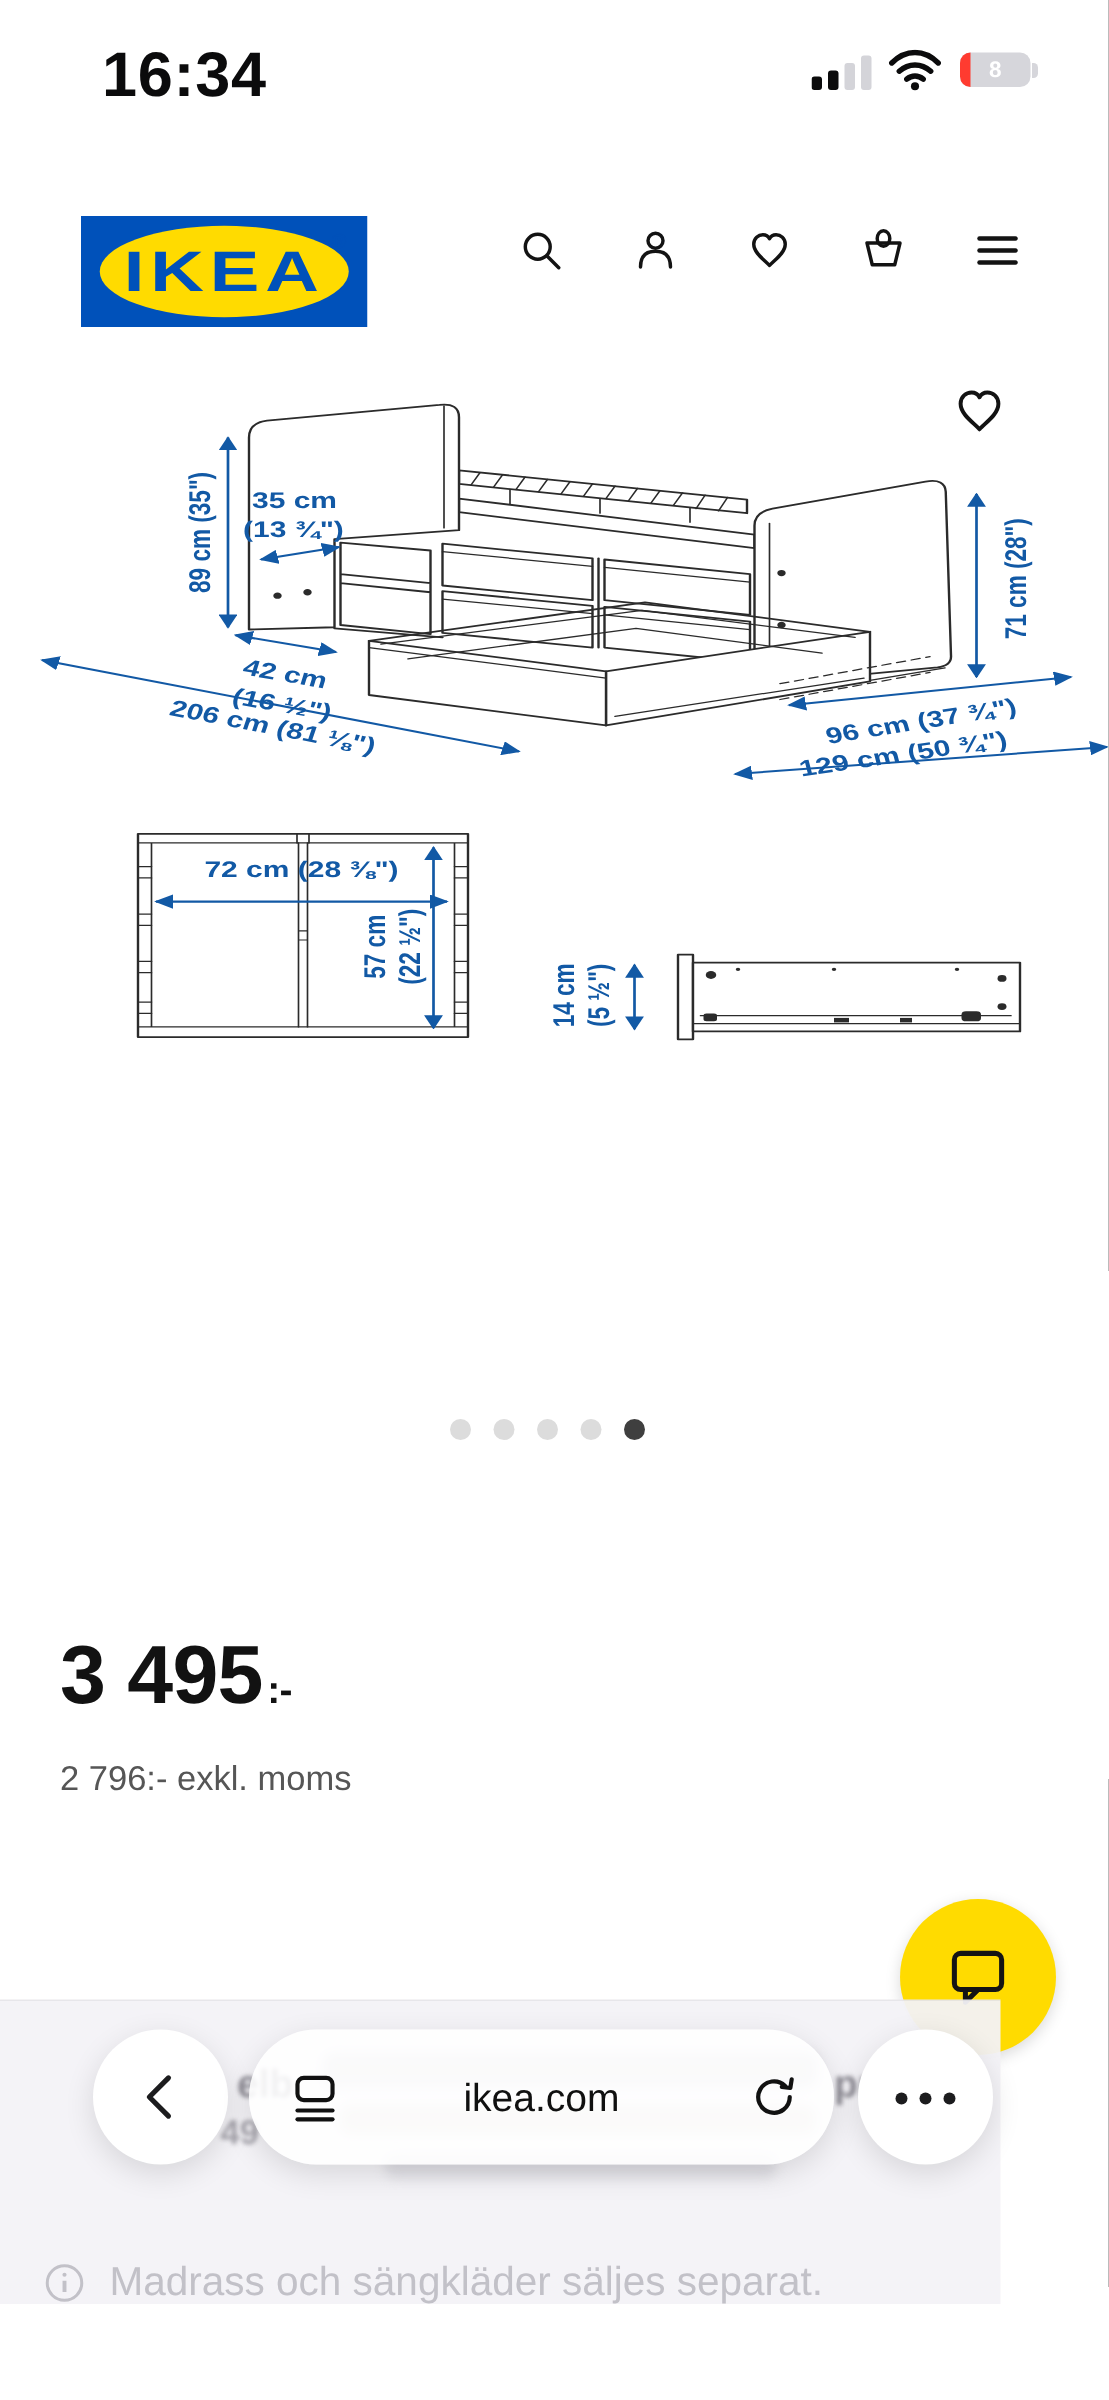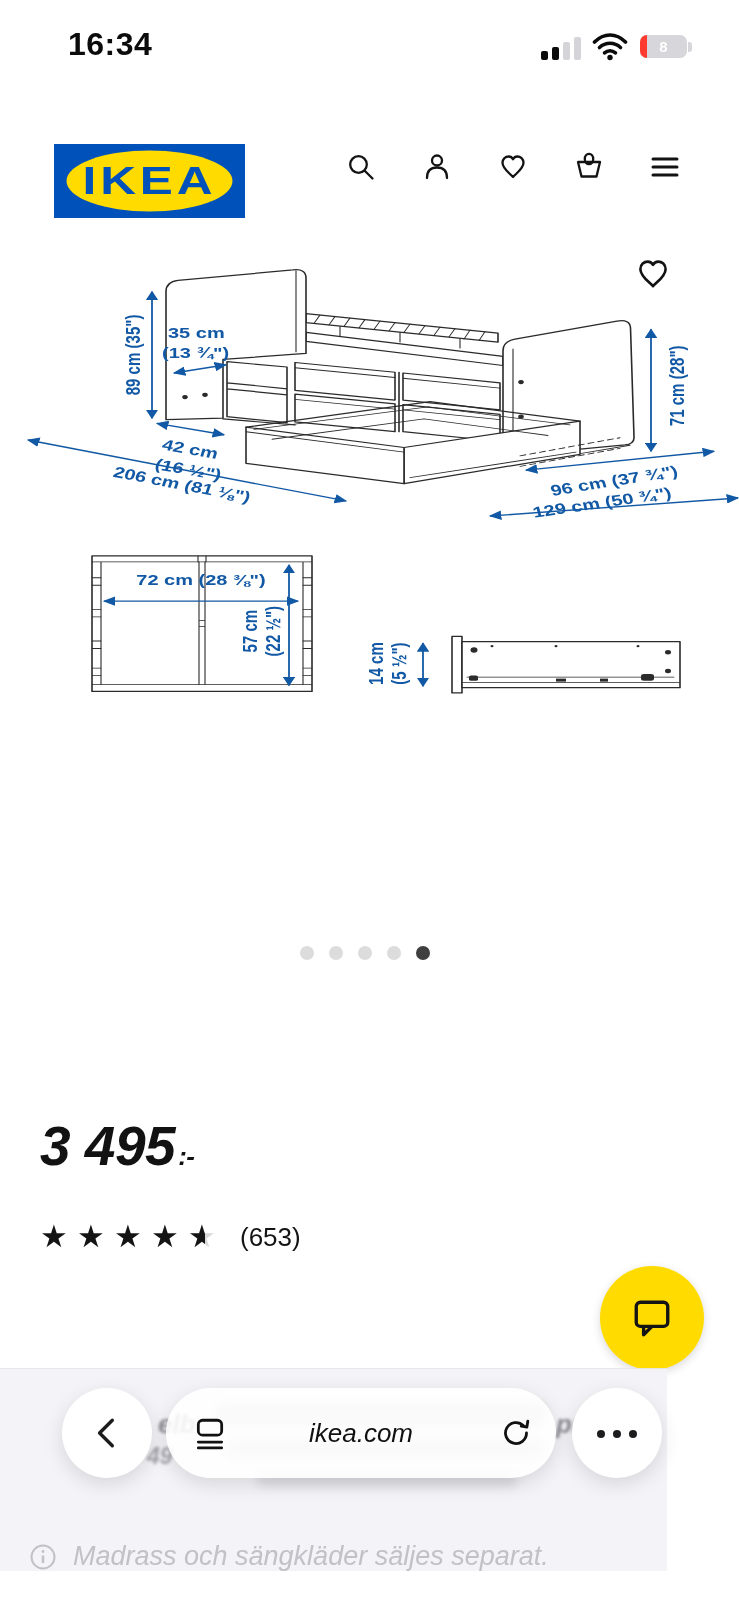--- a/index.html
+++ b/index.html
@@ -1,21 +1,21 @@
 <!DOCTYPE html>
 <html><head>
 <meta charset="utf-8">
 <style>
   html,body{margin:0;padding:0;background:#888;}
   .screen{position:relative;width:739px;height:1600px;background:#fff;overflow:hidden;
           font-family:"Liberation Sans",sans-serif;margin:0 auto;}
   button{font-family:inherit;cursor:pointer;}
 
   
-  .st-time{position:absolute;left:68px;top:26px;font-size:32px;font-weight:700;color:#0b0b0c;letter-spacing:.5px;}
+  .st-time{position:absolute;left:68px;top:26px;font-size:42px;font-weight:700;color:#0b0b0c;letter-spacing:.5px;}
   .st-sig{position:absolute;left:541px;top:36px;}
   .st-wifi{position:absolute;left:592px;top:33px;}
   .battery{position:absolute;left:640px;top:35px;width:47px;height:23px;border-radius:7px;background:#d6d6db;}
   .battery .red{position:absolute;left:0;top:0;bottom:0;width:7px;border-radius:7px 0 0 7px;background:#ff3b30;}
   .battery .num{position:absolute;width:100%;text-align:center;top:3px;font-size:15px;font-weight:700;color:#fff;}
   .battery .nub{position:absolute;right:-5px;top:6.5px;width:4px;height:10px;border-radius:0 3px 3px 0;background:#d6d6db;}
 
   
   .logo{position:absolute;left:38px;top:128px;width:179px;height:74px;border:none;background:none;padding:16px;}
   .nav-btn{position:absolute;top:145px;width:44px;height:44px;display:flex;align-items:center;justify-content:center;border:none;background:none;padding:0;}
@@ -33,36 +33,36 @@
   .fav-btn{position:absolute;left:625px;top:245px;width:56px;height:56px;border:none;background:none;display:flex;align-items:center;justify-content:center;padding:0;}
   .dots{position:absolute;left:300px;top:946px;display:flex;gap:15px;}
   .dot{width:14px;height:14px;border-radius:50%;background:#dcdcdc;}
   .dot.active{background:#3f3f3f;}
 
   
   .product{position:absolute;left:40px;top:1056px;width:660px;color:#121212;}
   .p-name{font-size:30px;font-weight:700;line-height:32px;margin:0;}
   .p-desc{font-size:29px;font-weight:400;line-height:36px;margin:4px 0 0 0;}
   .p-size{font-size:29px;line-height:34px;color:#121212;text-decoration:underline;text-underline-offset:5px;display:inline-block;margin-top:2px;}
-  .p-price{margin-top:62px;font-size:55px;font-weight:700;letter-spacing:-.5px;line-height:56px;font-style:italic;}
+  .p-price{margin-top:32px;font-size:55px;font-weight:700;letter-spacing:-.5px;line-height:56px;}
   .p-price .suffix{font-size:26px;font-weight:700;margin-left:3px;}
   .p-excl{margin-top:18px;font-size:23px;color:#565656;}
   .p-rating{margin-top:36px;display:flex;align-items:center;}
   .stars{display:flex;gap:7px;}
   .star{position:relative;display:inline-block;width:30px;height:34px;font-size:31px;line-height:34px;color:#141414;}
   .star::before{content:"★";}
   .star.half{color:#d8d8d8;}
   .star.half::after{content:"★";position:absolute;left:0;top:0;width:55%;overflow:hidden;color:#141414;}
   .r-count{margin-left:22px;font-size:26px;color:#141414;}
 
   
   .chat-fab{position:absolute;left:600px;top:1266px;width:104px;height:104px;border-radius:50%;border:none;background:#FFDB00;display:flex;align-items:center;justify-content:center;box-shadow:0 3px 10px rgba(0,0,0,.15);}
 
   
-  .overlay{position:absolute;left:0;top:1368px;width:667px;height:202px;background:rgba(243,242,247,.95);border-top:1px solid rgba(0,0,0,.05);font-style:italic;}
+  .overlay{position:absolute;left:0;top:1333px;width:667px;height:202px;background:rgba(243,242,247,.95);border-top:1px solid rgba(0,0,0,.05);}
   .blur-bar{position:absolute;border-radius:8px;filter:blur(4px);}
   .bb1{left:215px;top:34px;width:330px;height:24px;background:#b7b4bd;opacity:.55;}
   .bb2{left:226px;top:69px;width:318px;height:20px;background:#c2b8ae;opacity:.5;}
   .bb3{left:256px;top:102px;width:262px;height:16px;background:#c5c4cc;opacity:.45;}
   .frag{position:absolute;font-weight:600;color:#8f8d96;filter:blur(1.5px);}
   .f1{left:158px;top:40px;font-size:26px;}
   .f2{left:147px;top:74px;font-size:23px;color:#a7a5ad;}
   .f3{left:556px;top:40px;font-size:26px;}
   .circle-btn{position:absolute;top:19px;width:90px;height:90px;border-radius:50%;background:#fff;border:none;
               box-shadow:0 6px 20px rgba(0,0,0,.12);display:flex;align-items:center;justify-content:center;padding:0;}
@@ -254,30 +254,21 @@
     <span class="dot"></span>
     <span class="dot"></span>
     <span class="dot"></span>
     <span class="dot active"></span>
   </div>
 
   <div class="product">
     <div class="p-price">
       <span>3 495</span><span class="suffix">:-</span>
     </div>
-    <div class="p-rating">
-      <span class="stars">
-        <span class="star"></span>
-        <span class="star"></span>
-        <span class="star"></span>
-        <span class="star"></span>
-        <span class="star half"></span>
-      </span>
-      <span class="r-count">(653)</span>
-    </div>
+    <div class="p-excl">2 796:- exkl. moms</div>
   </div>
 
   <button class="chat-fab">
     <svg width="44" height="42" viewBox="0 0 40 40" style="fill:none;stroke:#141414;stroke-width:3.2;stroke-linejoin:round;">
       <rect x="5" y="5" width="30" height="23" rx="4"></rect>
       <path d="M12,28 L12,36 L20,28"></path>
     </svg>
   </button>
 
   <div class="overlay">

